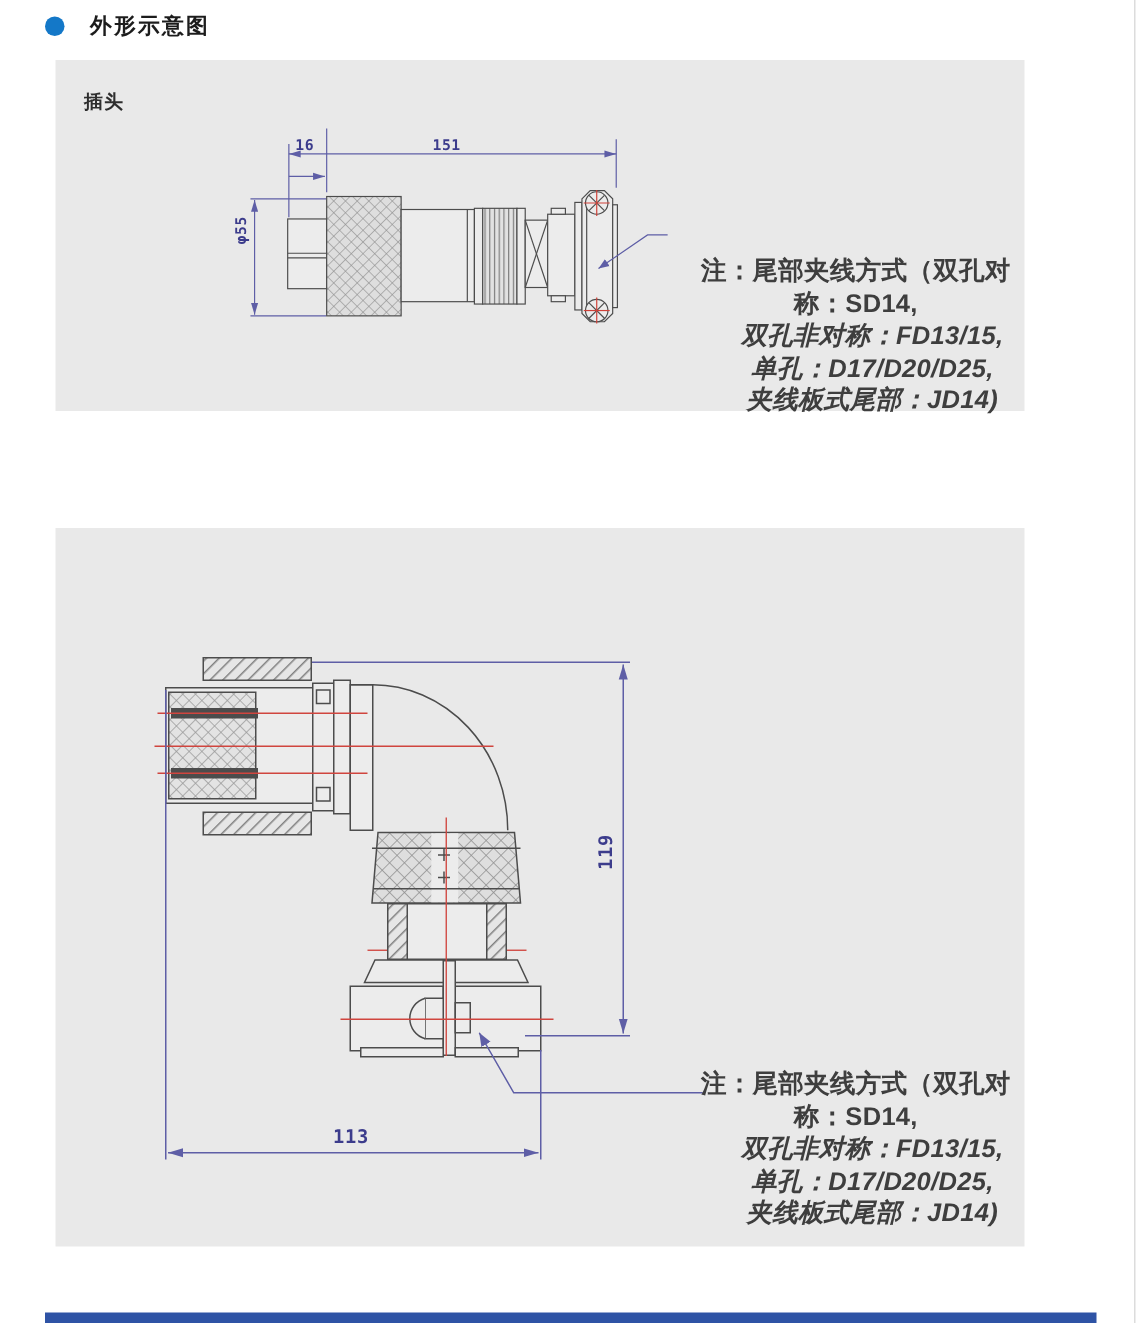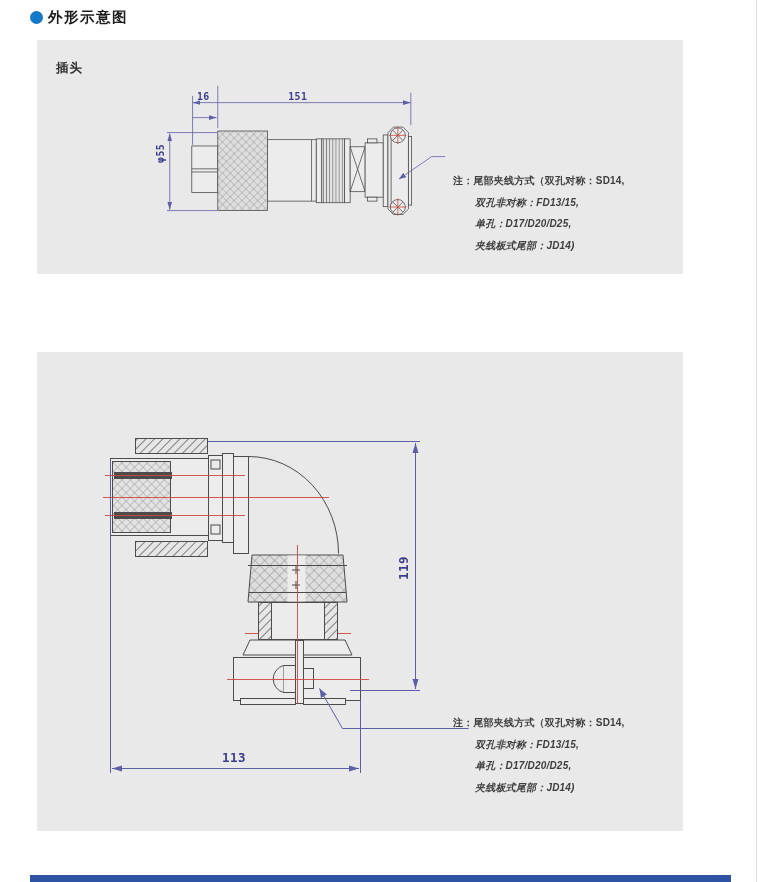--- a/index.html
+++ b/index.html
@@ -7,34 +7,34 @@
     width:760px;height:882px;position:relative;background:#ffffff;
     font-family:"Liberation Sans", sans-serif;
     -webkit-font-smoothing:antialiased;overflow:hidden;
   }
   .page{position:absolute;inset:0;}
   .page-right-border{position:absolute;left:756px;top:0;width:1px;height:882px;background:#dcdcdc;}
 
   
   .header{position:absolute;left:30px;top:8px;display:flex;align-items:center;}
   .bullet{width:13px;height:13px;border-radius:50%;background:#1478c8;margin-right:5px;}
-  .title{font-size:14.5px;font-weight:bold;color:#1c1c1c;letter-spacing:1.5px;}
+  .title{font-size:14.5px;font-weight:bold;color:#1c1c1c;letter-spacing:1.5px;margin-left:12px;}
 
   
   .panel{position:absolute;left:37px;width:646px;background:#e9e9e9;}
   .panel1{top:40px;height:234px;}
   .panel2{top:352px;height:479px;}
   .panel-label{position:absolute;left:19px;top:20px;font-size:12.5px;font-weight:bold;
     color:#2e2e2e;letter-spacing:1px;}
 
   .drw{position:absolute;left:0;top:0;width:100%;height:100%;display:block;}
 
   
-  .note{position:absolute;left:416px;width:235px;font-size:10px;font-weight:600;
-    color:#3e3e3e;line-height:21.5px;letter-spacing:0.2px;}
+  .note{position:absolute;left:416px;width:235px;font-size:17px;font-weight:600;
+    color:#3e3e3e;line-height:21.5px;letter-spacing:0.2px;text-align:center;}
   .note1{top:130px;}
   .note2{top:360px;}
   .note .cont{padding-left:22px;font-style:italic;}
 
   
   .bottom-bar{position:absolute;left:30px;top:875px;width:701px;height:7px;background:#2e53a5;}
 
   
   text.dim{font-family:"DejaVu Sans Mono", monospace;font-weight:bold;font-size:12.5px;
     fill:#3c3c8c;letter-spacing:0.5px;}

